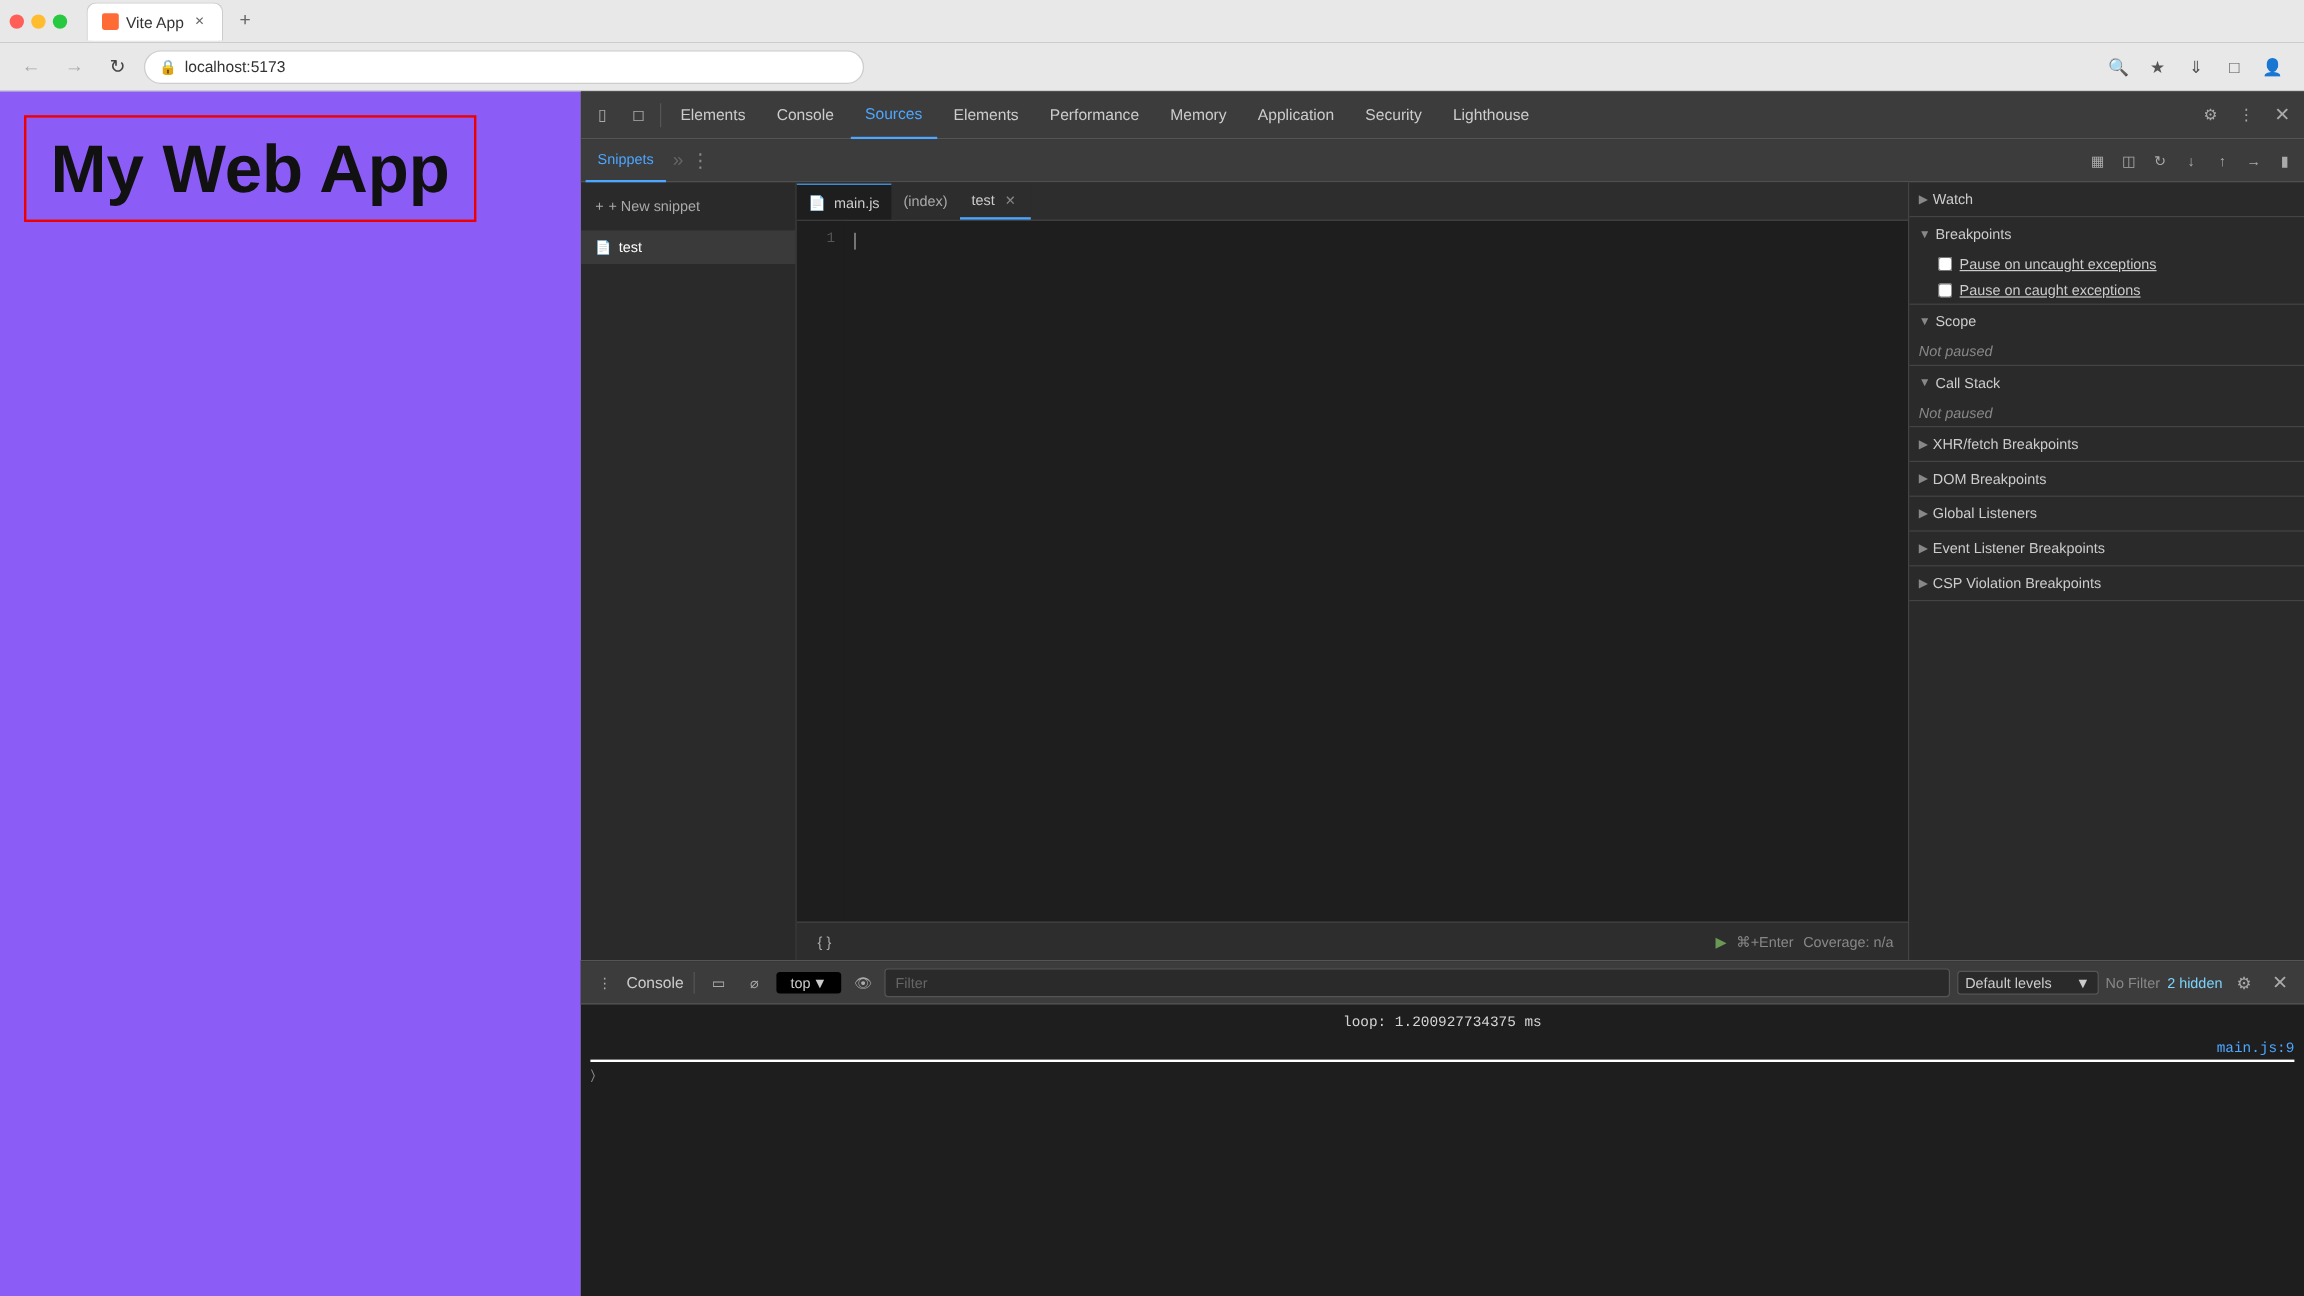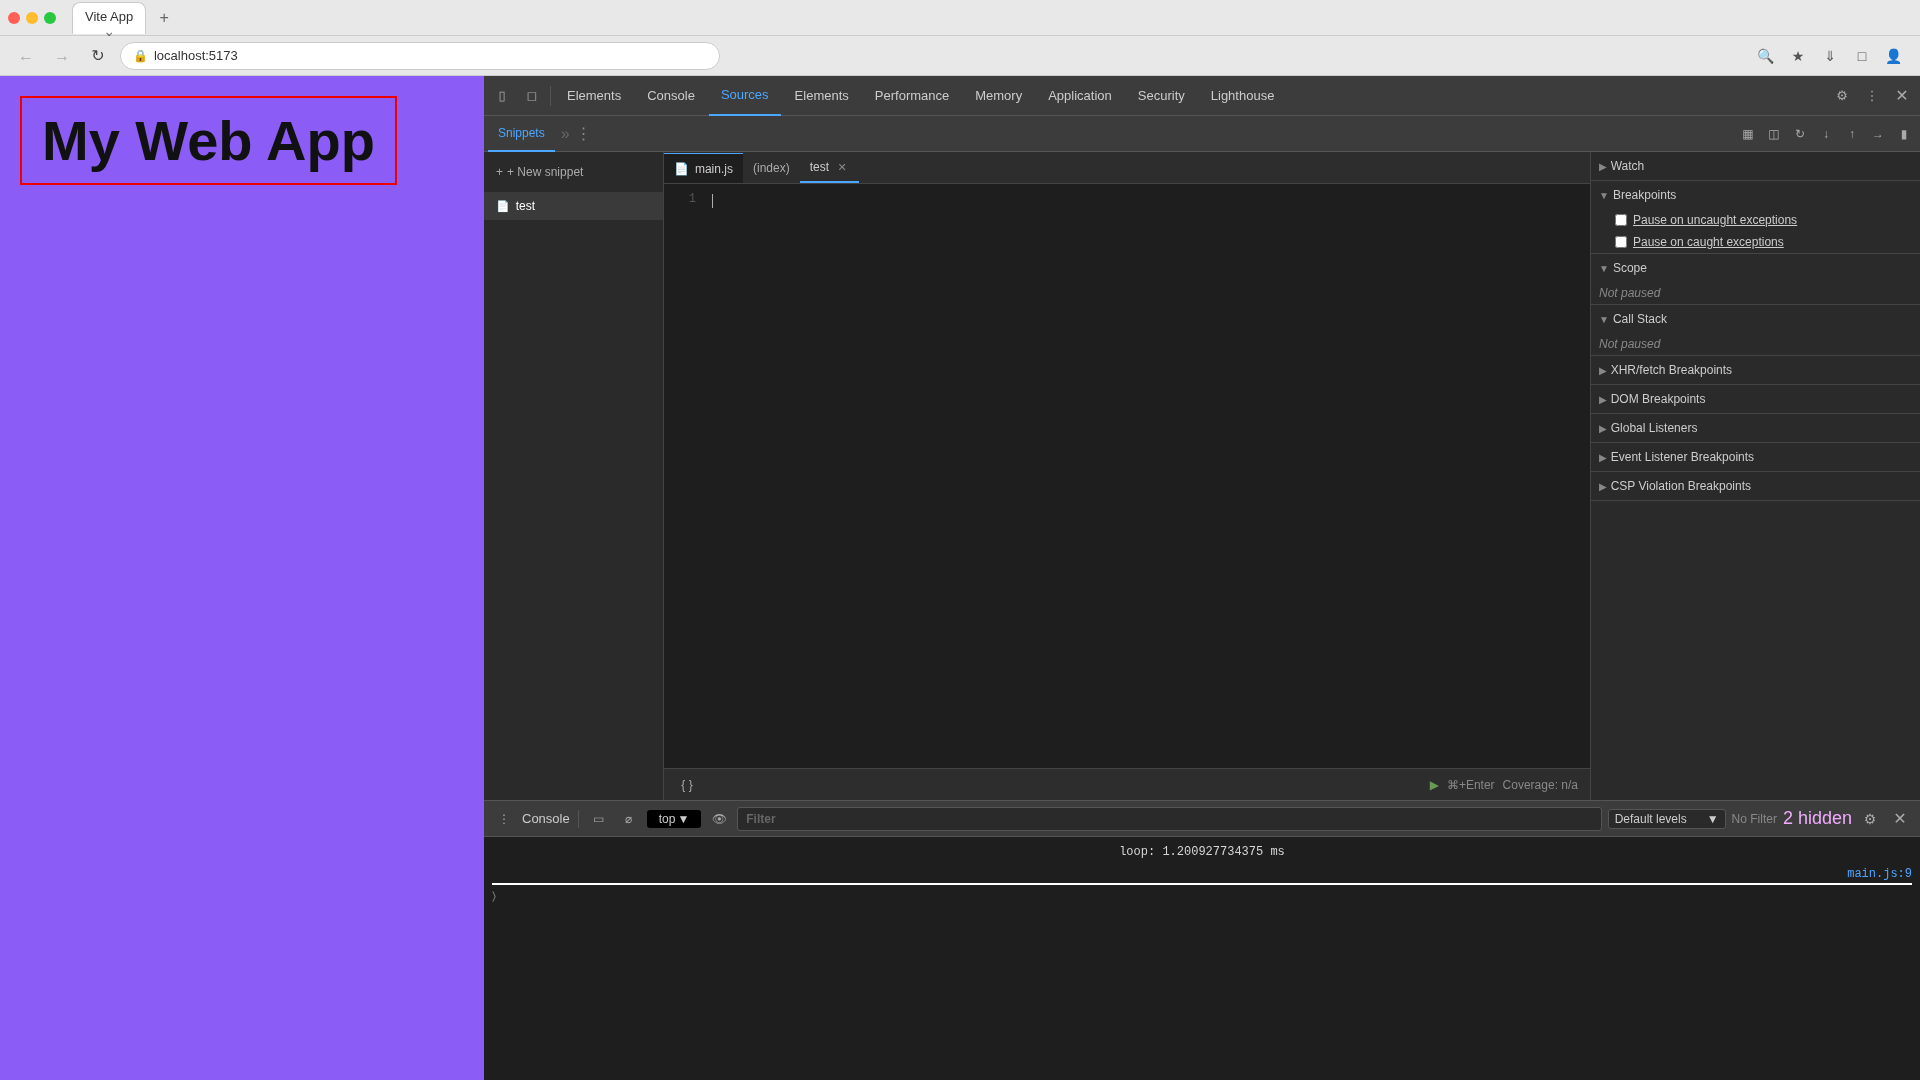--- a/index.html
+++ b/index.html
@@ -9,21 +9,21 @@
     .browser-window { width: 1920px; height: 1080px; display: flex; flex-direction: column; background: #f0f0f0; }
 
     
     .title-bar { height: 36px; background: #e8e8e8; display: flex; align-items: center; padding: 0 8px; gap: 8px; border-bottom: 1px solid #ccc; }
     .traffic-lights { display: flex; gap: 6px; align-items: center; }
     .tl { width: 12px; height: 12px; border-radius: 50%; }
     .tl-red { background: #ff5f57; }
     .tl-yellow { background: #febc2e; }
     .tl-green { background: #28c840; }
     .tab-bar { display: flex; align-items: center; margin-left: 8px; }
-    .tab { height: 32px; background: #fff; border-radius: 8px 8px 0 0; padding: 0 12px; display: flex; align-items: center; gap: 6px; font-size: 13px; color: #333; border: 1px solid #ccc; border-bottom: none; flex-direction: column; }
+    .tab { height: 32px; background: #fff; border-radius: 8px 8px 0 0; padding: 12px 12px; display: flex; align-items: center; gap: 6px; font-size: 13px; color: #333; border: 1px solid #ccc; border-bottom: none; }
     .tab-favicon { width: 14px; height: 14px; background: #ff6b35; border-radius: 2px; }
     .tab-close { width: 14px; height: 14px; border-radius: 50%; background: transparent; border: none; cursor: pointer; color: #666; font-size: 10px; display: flex; align-items: center; justify-content: center; }
     .new-tab-btn { width: 28px; height: 28px; border-radius: 50%; background: transparent; border: none; cursor: pointer; font-size: 16px; color: #666; display: flex; align-items: center; justify-content: center; margin-left: 4px; }
 
     
     .address-bar { height: 40px; background: #e8e8e8; display: flex; align-items: center; padding: 0 12px; gap: 8px; border-bottom: 1px solid #ccc; }
     .nav-btn { width: 28px; height: 28px; border: none; background: transparent; cursor: pointer; color: #444; font-size: 16px; display: flex; align-items: center; justify-content: center; border-radius: 50%; }
     .nav-btn.disabled { color: #aaa; cursor: default; }
     .url-bar { flex: 1; height: 28px; background: #fff; border: 1px solid #ccc; border-radius: 14px; padding: 0 12px; font-size: 13px; color: #333; display: flex; align-items: center; max-width: 600px; }
     .url-icon { font-size: 12px; color: #666; margin-right: 6px; }
@@ -97,25 +97,25 @@
     .callstack-label { font-size: 12px; color: #888; padding: 4px 8px; font-style: italic; }
     .expandable-row { height: 28px; padding: 0 8px; display: flex; align-items: center; gap: 4px; cursor: pointer; font-size: 12px; color: #ccc; }
     .expand-arrow { font-size: 10px; color: #888; }
 
     
     .console-panel { height: 280px; background: #1e1e1e; border-top: 1px solid #555; display: flex; flex-direction: column; }
     .console-toolbar { height: 36px; background: #3c3c3c; display: flex; align-items: center; padding: 0 8px; gap: 6px; border-bottom: 1px solid #555; }
     .console-sep { width: 1px; height: 18px; background: #555; margin: 0 2px; }
     .console-icon-btn { width: 24px; height: 24px; border: none; background: transparent; cursor: pointer; color: #aaa; font-size: 12px; display: flex; align-items: center; justify-content: center; border-radius: 3px; }
     .context-selector { display: flex; align-items: center; gap: 2px; padding: 2px 12px; border-radius: 3px; background: #000000; cursor: pointer; font-size: 12px; color: #ccc; border: none; }
-    .filter-input { flex: 1; height: 24px; background: #2a2a2a; border: 1px solid #555; border-radius: 3px; padding: 0 8px; font-size: 12px; color: #f9a8d4; outline: none; font-weight: bold; }
+    .filter-input { flex: 1; height: 24px; background: #2a2a2a; border: 1px solid #555; border-radius: 3px; padding: 0 8px; font-size: 12px; color: #f9a8d4; outline: none; }
     .filter-input::placeholder { color: #666; }
     .levels-select { padding: 2px 6px; background: #2a2a2a; border: 1px solid #555; border-radius: 3px; font-size: 12px; color: #ccc; cursor: pointer; display: flex; align-items: center; gap: 20px; }
     .no-issues { font-size: 12px; color: #888; }
-    .hidden-count { font-size: 18px; color: #f0abfc; }
+    .hidden-count { font-size: 12px; color: #7dd3fc; }
     .console-settings-btn { width: 24px; height: 24px; border: none; background: transparent; cursor: pointer; color: #aaa; font-size: 14px; display: flex; align-items: center; justify-content: center; }
     .console-close-btn { width: 24px; height: 24px; border: none; background: transparent; cursor: pointer; color: #aaa; font-size: 16px; display: flex; align-items: center; justify-content: center; }
 
     .console-content { flex: 1; padding: 6px 8px; overflow-y: auto; }
     .console-log-row { display: flex; align-items: center; gap: 8px; font-size: 12px; color: #d4d4d4; padding: 2px 0; border-bottom: 2px solid #ffffff; font-family: 'Courier New', monospace; flex-direction: column; }
     .console-log-text { flex: 1; }
     .console-log-source { color: #4da6ff; font-size: 12px; margin-left: auto; cursor: pointer; font-family: Liberation Mono, monospace; }
     .console-prompt { display: flex; align-items: center; gap: 6px; padding: 4px 0; }
     .console-prompt-arrow { color: #888; font-size: 12px; }
 

